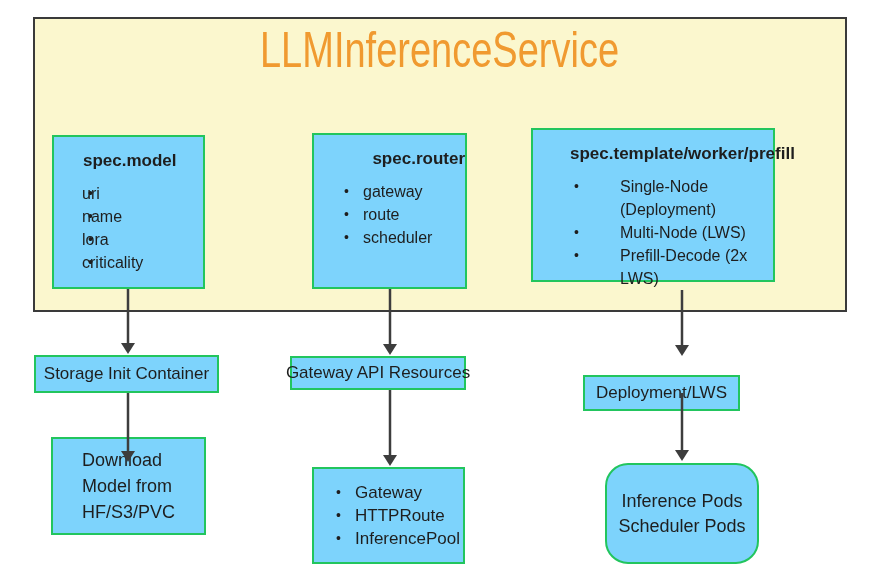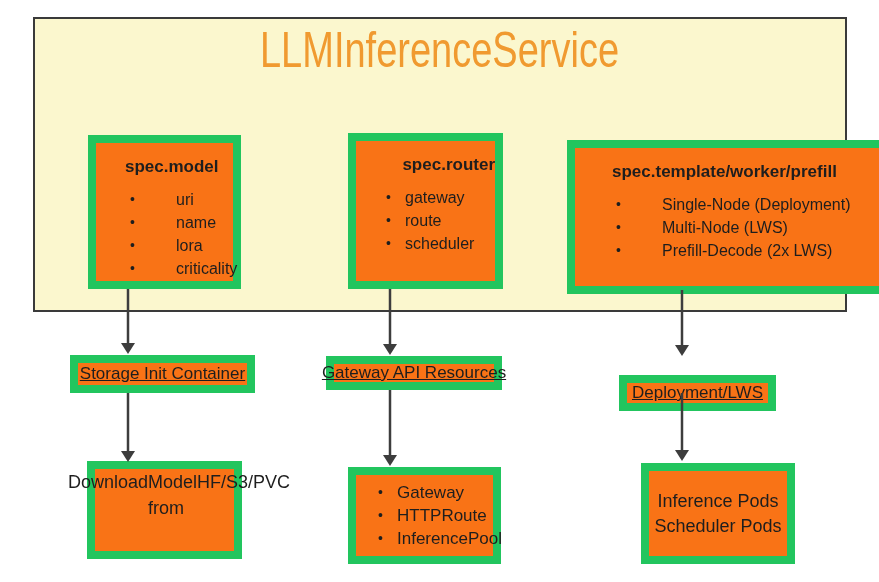--- a/index.html
+++ b/index.html
@@ -24,67 +24,66 @@
     text-align: center;
     font-size: 50px; line-height: 52px; font-weight: 400;
     color: #F09A30;
     transform: scaleX(0.76);
     transform-origin: 50% 50%;
     white-space: nowrap;
   }
   
   .box {
     position: absolute;
-    background: #f97316;
-    border: 8px solid #22c55e;
+    background: #7dd3fc;
+    border: 2px solid #22c55e;
     box-sizing: border-box;
-    margin-left: 36px;
   }
   
   .spec { padding-top: 14px; }
   .spec .hdr { font-size: 17px; line-height: 20px; font-weight: 700; }
   .spec ul { list-style: none; margin: 11px 0 0 0; padding: 0; }
   .spec li { position: relative; font-size: 16px; line-height: 23px; }
   .spec li::before, .blist li::before {
     content: "\2022";
     position: absolute; top: 0;
     font-size: 14px;
   }
   .c1 { left: 52px; top: 135px; width: 153px; height: 154px; }
   .c1 .hdr { padding-left: 29px; }
-  .c1 li { padding-left: 80px; }
+  .c1 li { padding-left: 28px; }
   .c1 li::before { left: 34px; }
   .c2 { left: 312px; top: 133px; width: 155px; height: 156px; }
   .c2 .hdr { padding-left: 11px; text-align: right; }
   .c2 li { padding-left: 49px; }
   .c2 li::before { left: 30px; }
-  .c3 { left: 531px; top: 140px; width: 325px; height: 154px; }
+  .c3 { left: 531px; top: 128px; width: 244px; height: 154px; }
   .c3 .hdr { padding-left: 37px; }
   .c3 li { padding-left: 87px; }
   .c3 li::before { left: 41px; }
   
   .mid {
     display: flex; align-items: center; justify-content: center;
-    font-size: 17px; white-space: nowrap; text-decoration: underline;
+    font-size: 17px; white-space: nowrap;
   }
   .m1 { left: 34px;  top: 355px; width: 185px; height: 38px; }
   .m2 { left: 290px; top: 356px; width: 176px; height: 34px; }
   .m3 { left: 583px; top: 375px; width: 157px; height: 36px; }
   
-  .d1 { left: 51px; top: 461px; width: 155px; height: 98px;
-        display: flex; flex-direction: row; justify-content: center;
+  .d1 { left: 51px; top: 437px; width: 155px; height: 98px;
+        display: flex; flex-direction: column; justify-content: center;
         font-size: 18px; line-height: 26px; padding-left: 29px; }
   .d2 { left: 312px; top: 467px; width: 153px; height: 97px;
         display: flex; flex-direction: column; justify-content: center; }
   .blist { list-style: none; margin: 0; padding: 0; }
   .blist li { position: relative; font-size: 17px; line-height: 23px; padding-left: 41px; }
   .blist li::before { left: 22px; }
   .d3 { left: 605px; top: 463px; width: 154px; height: 101px;
         display: flex; flex-direction: column; justify-content: center;
-        text-align: center; font-size: 18px; line-height: 25px; }
+        text-align: center; font-size: 18px; line-height: 25px; border-radius: 23px; }
   
   svg.arrows {
     position: absolute; left: 0; top: 0;
     pointer-events: none;
   }
   svg.arrows line { stroke: #3d3d3d; stroke-width: 2.5; }
   svg.arrows polygon { fill: #3d3d3d; }
 </style>
 </head>
 <body>

